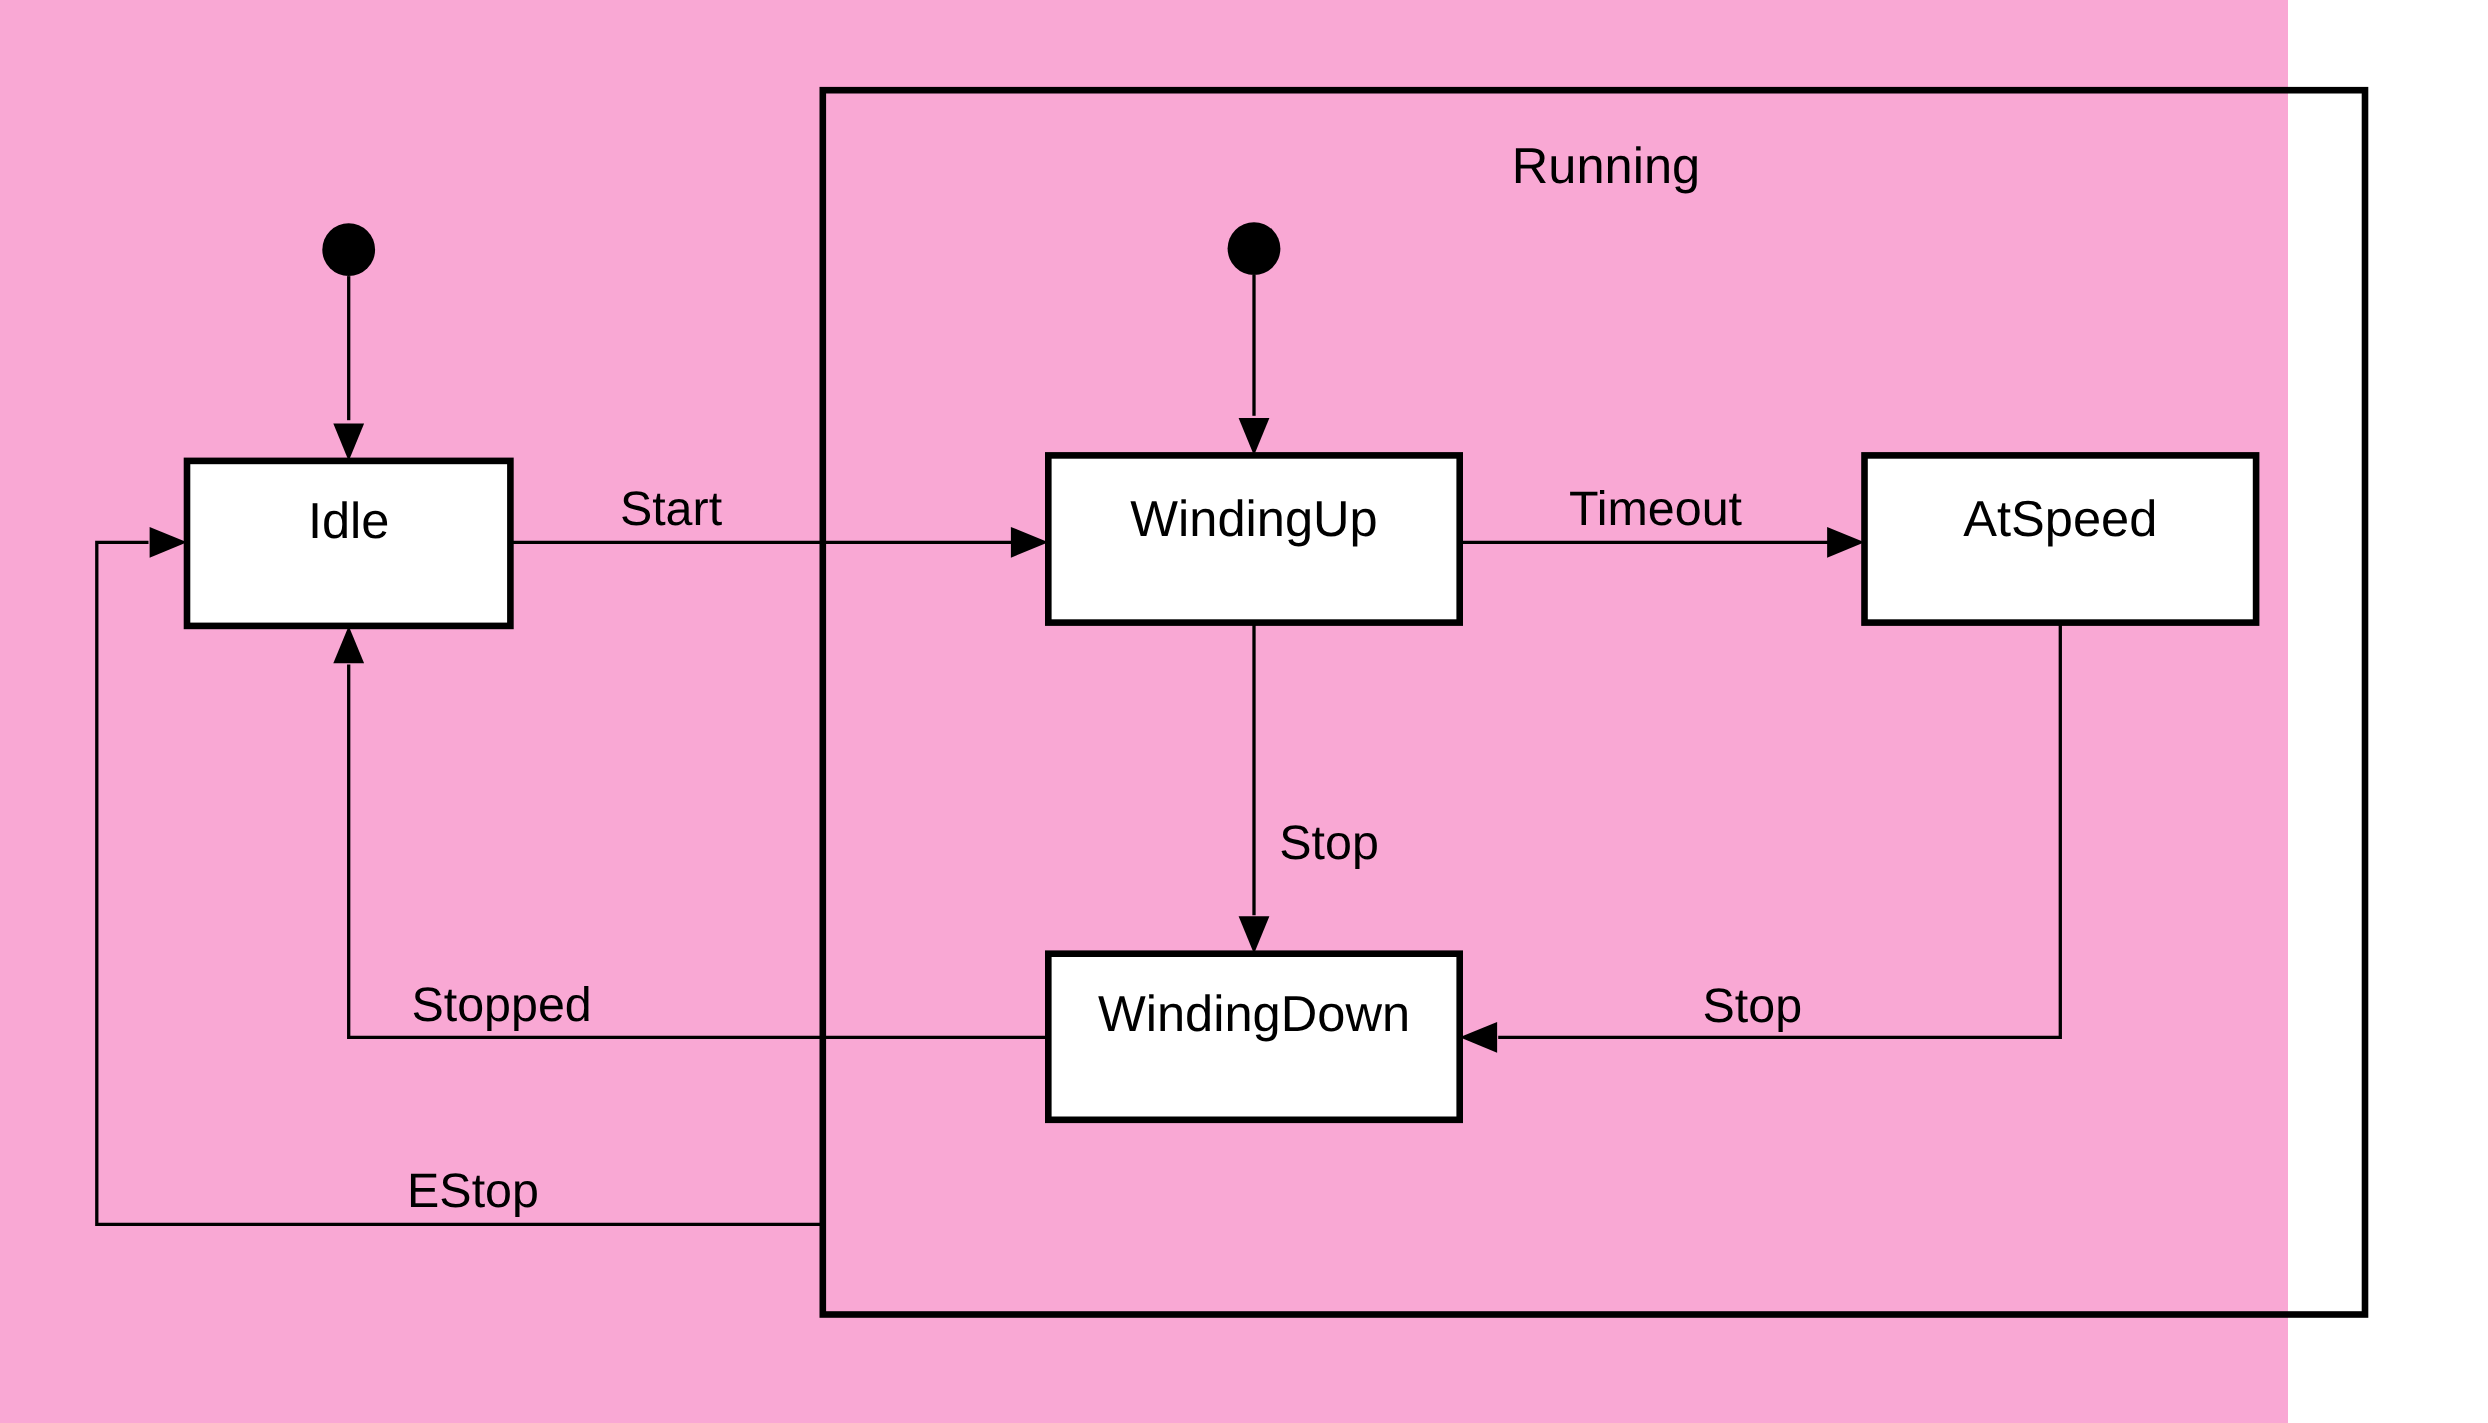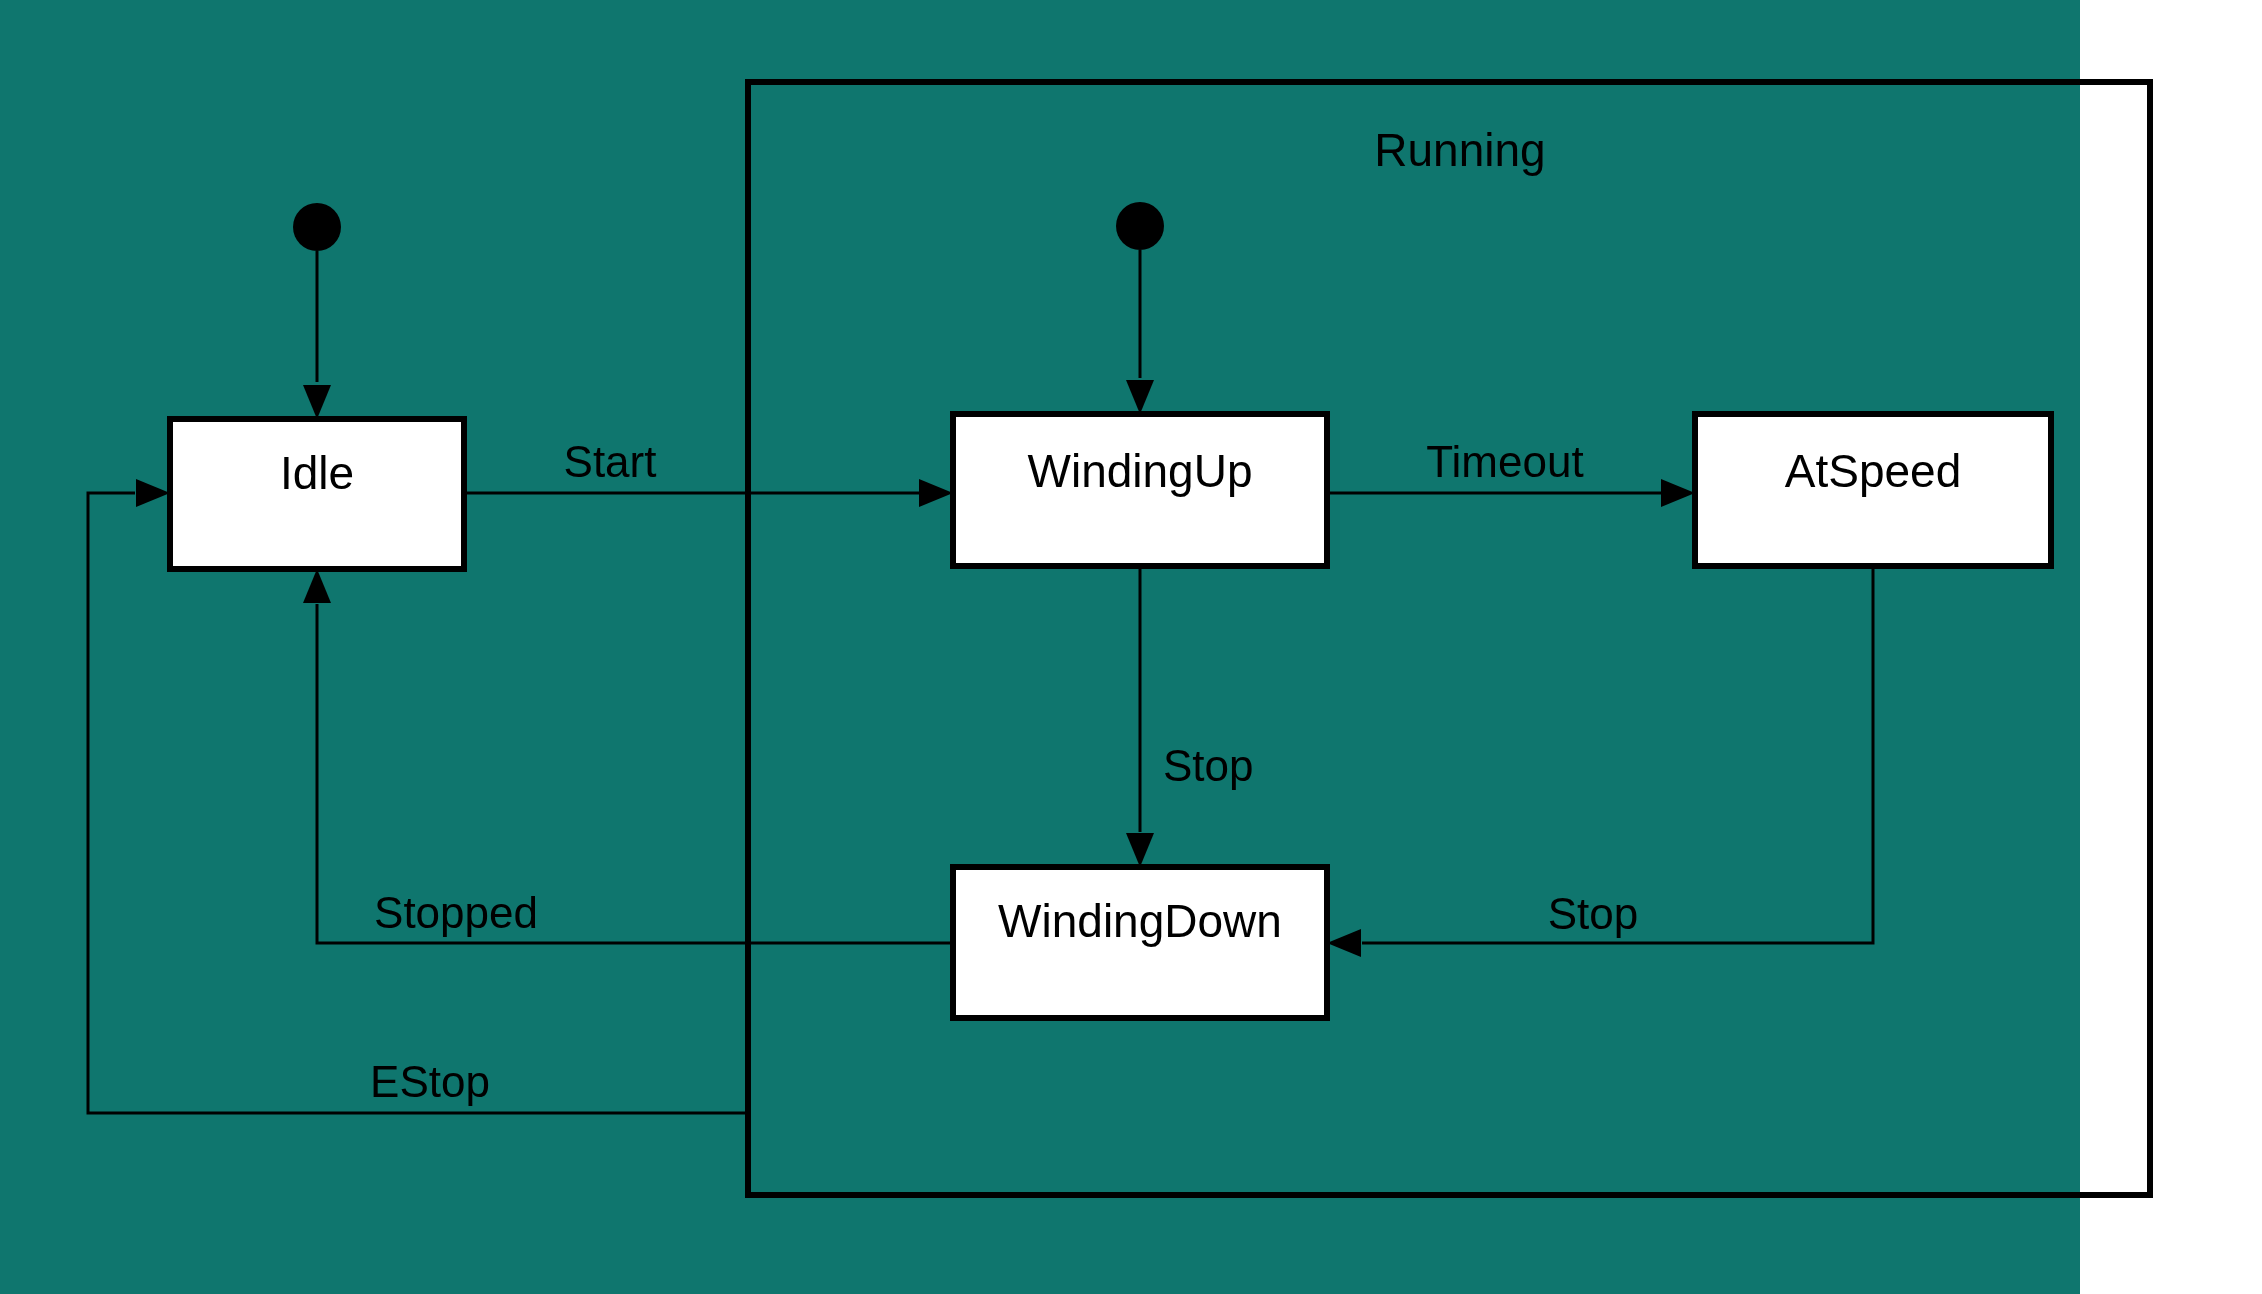--- a/index.html
+++ b/index.html
@@ -4,21 +4,21 @@
 <style>
   html, body {
     margin: 0;
     padding: 0;
     background: #ffffff;
   }
   .canvas {
     position: relative;
     width: 2080px;
     height: 1294px;
-    background: #0f766e;
+    background: #f9a8d4;
     font-family: "Liberation Sans", sans-serif;
     text-decoration: underline;
   }
   svg { display: block; }
   .state-rect {
     fill: #ffffff;
     stroke: #000000;
     stroke-width: 6;
   }
   .composite-rect {

